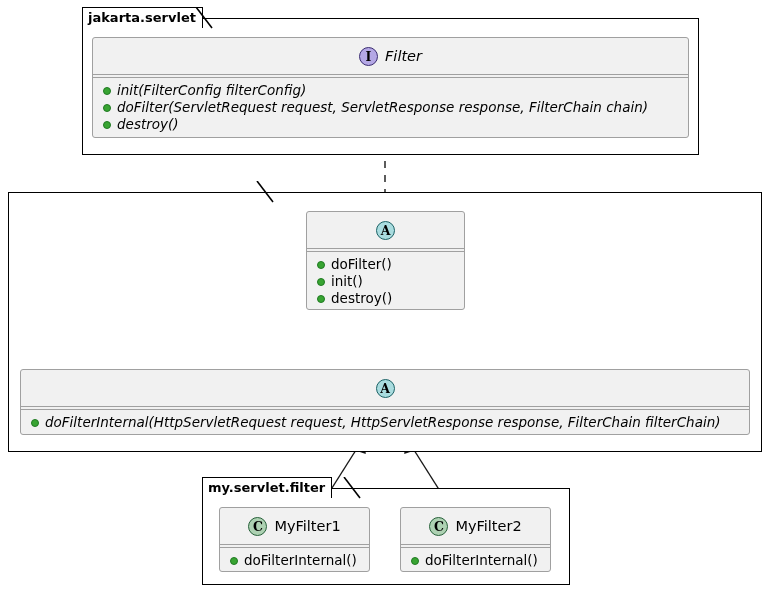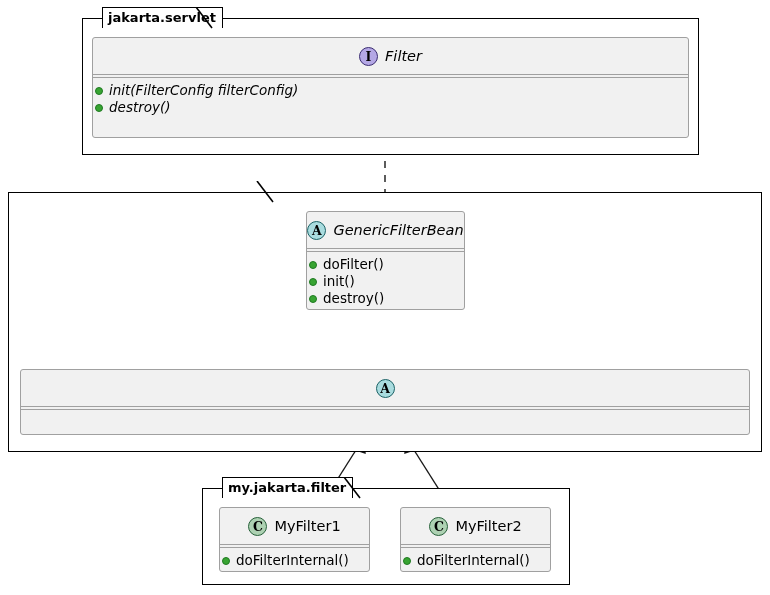--- a/index.html
+++ b/index.html
@@ -45,21 +45,20 @@
     border-bottom: none;
     background: #ffffff;
     height: 21px;
     padding: 0 6px 0 5px;
     font-weight: bold;
     font-size: 13px;
     line-height: 20px;
     color: #000000;
     white-space: nowrap;
     z-index: 3;
-    margin-left: 20px;
   }
   .package-tab-slant {
     position: absolute;
     z-index: 3;
   }
 
   
   .classbox {
     position: absolute;
     box-sizing: border-box;
@@ -111,21 +110,21 @@
   }
   .badge-interface { background: #B4A7E5; border: 1.3px solid #3A2C72; }
   .badge-abstract  { background: #A9DCDF; border: 1.3px solid #1B6266; }
   .badge-class     { background: #ADD1B2; border: 1.3px solid #27613A; }
 
   
   .member {
     display: flex;
     align-items: center;
     gap: 6px;
-    padding: 0 2px;
+    padding: 0 10px;
     height: 17px;
     font-size: 13.5px;
     color: #000000;
     white-space: nowrap;
   }
   .member.italic .member-text { font-style: italic; }
   .member-text { line-height: 17px; }
   .vis-dot {
     width: 8px;
     height: 8px;
@@ -178,34 +177,37 @@
       <span class="class-name italic">Filter</span>
     </div>
     <div class="class-sep2"></div>
     <div class="class-body">
       <div class="member italic">
         <span class="vis-dot"></span>
         <span class="member-text">init(FilterConfig filterConfig)</span>
       </div>
       <div class="member italic">
         <span class="vis-dot"></span>
+        <span class="member-text">doFilter(ServletRequest request, ServletResponse response, FilterChain chain)</span>
+      </div>
+      <div class="member italic">
+        <span class="vis-dot"></span>
         <span class="member-text">destroy()</span>
       </div>
     </div>
   </div>
 
   <div class="package" style="left:8px; top:192px; width:754px; height:260px;"></div>
   <svg class="package-tab-slant" style="left:256px; top:181px;" width="22" height="24">
     <line x1="1" y1="0" x2="17" y2="21" stroke="#000000" stroke-width="1.6"></line>
   </svg>
 
   <div class="classbox" style="left:306px; top:211px; width:159px; height:99px;">
     <div class="class-header">
       <span class="badge badge-abstract">A</span>
-      <span class="class-name italic">GenericFilterBean</span>
     </div>
     <div class="class-sep2"></div>
     <div class="class-body">
       <div class="member">
         <span class="vis-dot"></span>
         <span class="member-text">doFilter()</span>
       </div>
       <div class="member">
         <span class="vis-dot"></span>
         <span class="member-text">init()</span>
@@ -215,25 +217,31 @@
         <span class="member-text">destroy()</span>
       </div>
     </div>
   </div>
 
   <div class="classbox" style="left:20px; top:369px; width:730px; height:66px;">
     <div class="class-header">
       <span class="badge badge-abstract">A</span>
     </div>
     <div class="class-sep2"></div>
+    <div class="class-body">
+      <div class="member italic">
+        <span class="vis-dot"></span>
+        <span class="member-text">doFilterInternal(HttpServletRequest request, HttpServletResponse response, FilterChain filterChain)</span>
+      </div>
+    </div>
   </div>
 
   <div class="package" style="left:202px; top:488px; width:368px; height:97px;"></div>
   <div class="package-tab" style="left:202px; top:477px;">
-    <span>my.jakarta.filter</span>
+    <span>my.servlet.filter</span>
   </div>
   <svg class="package-tab-slant" style="left:343px; top:477px;" width="22" height="24">
     <line x1="1" y1="0" x2="17" y2="21" stroke="#000000" stroke-width="1.6"></line>
   </svg>
 
   <div class="classbox" style="left:219px; top:507px; width:151px; height:65px;">
     <div class="class-header">
       <span class="badge badge-class">C</span>
       <span class="class-name">MyFilter1</span>
     </div>

